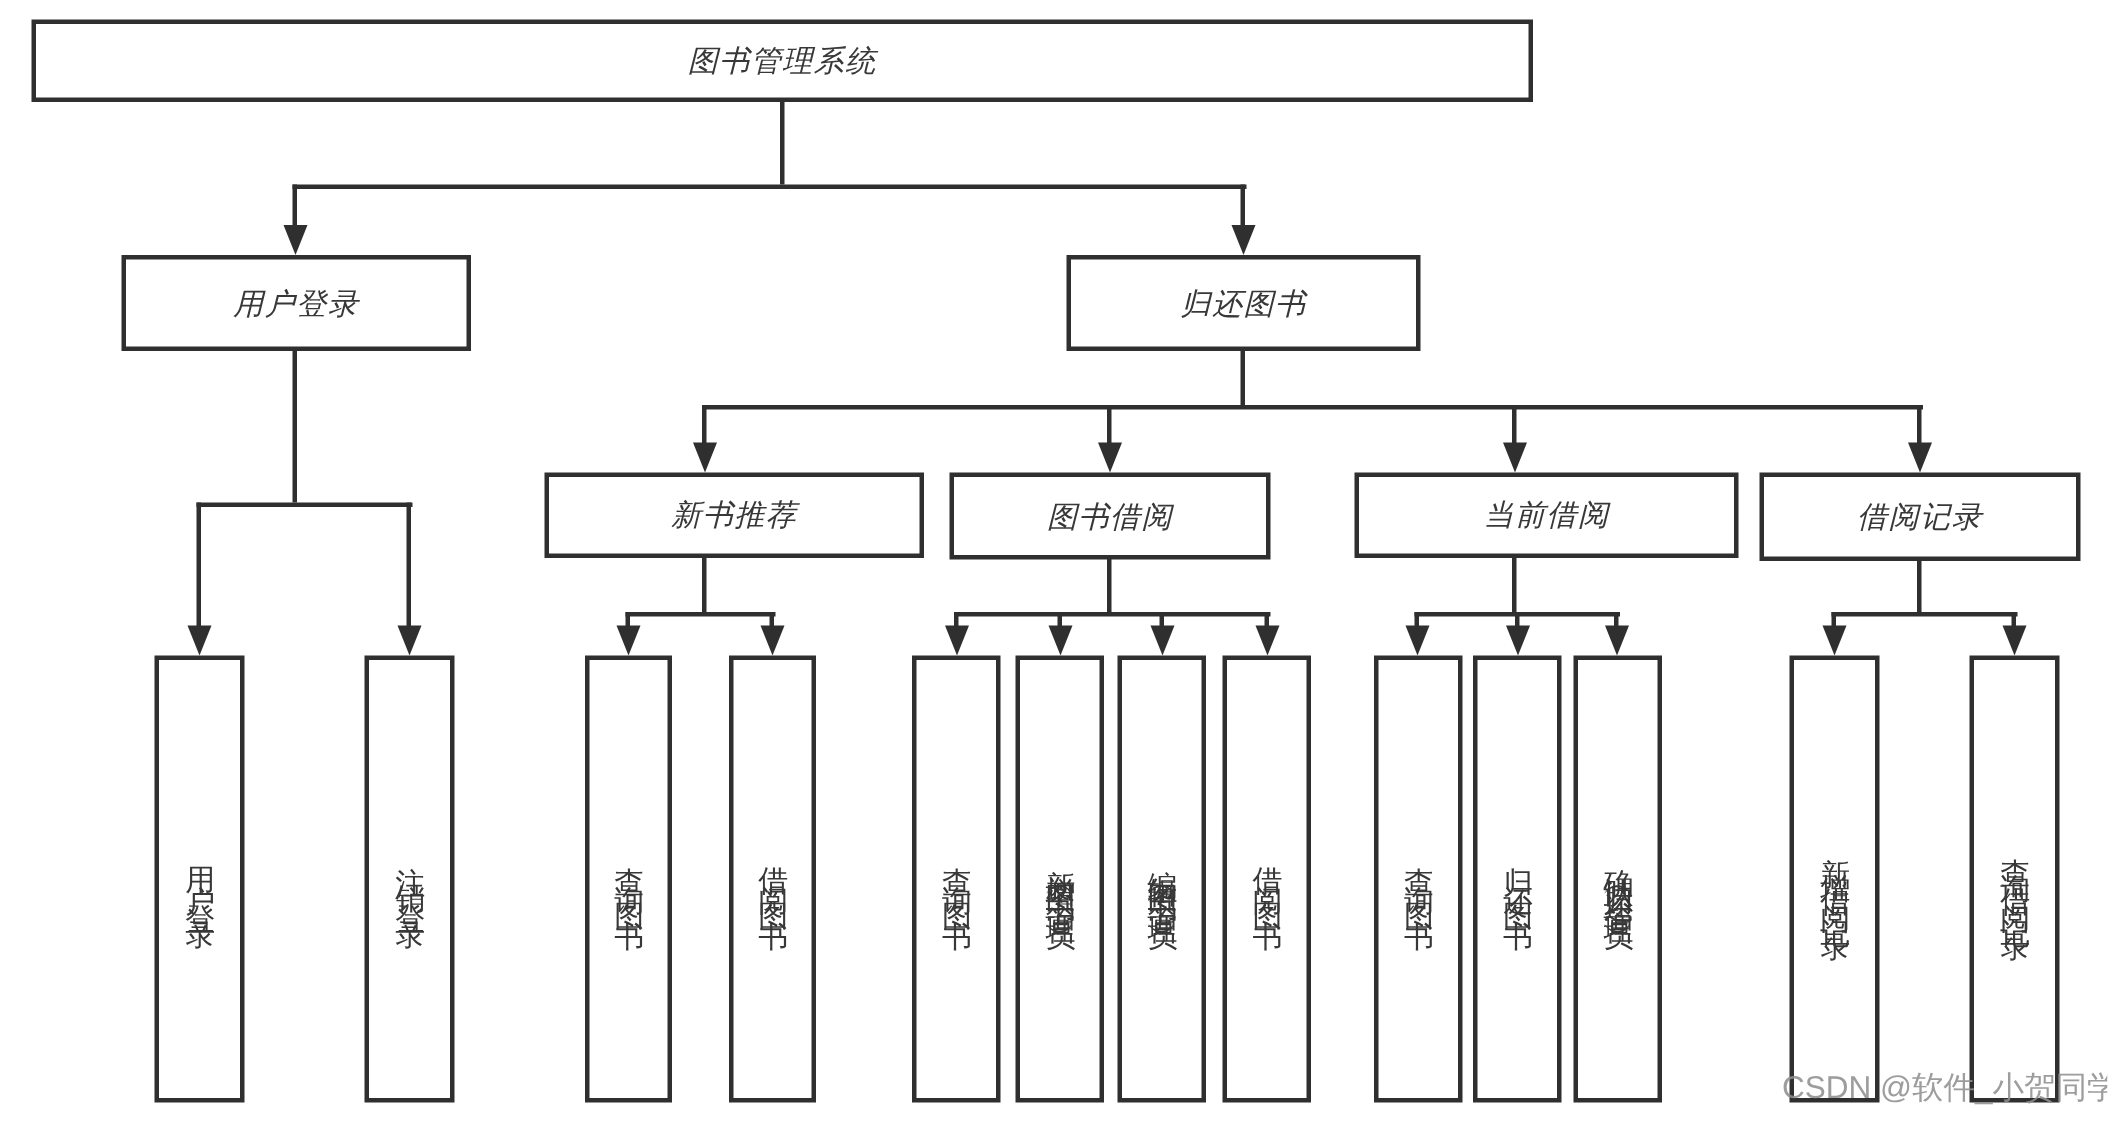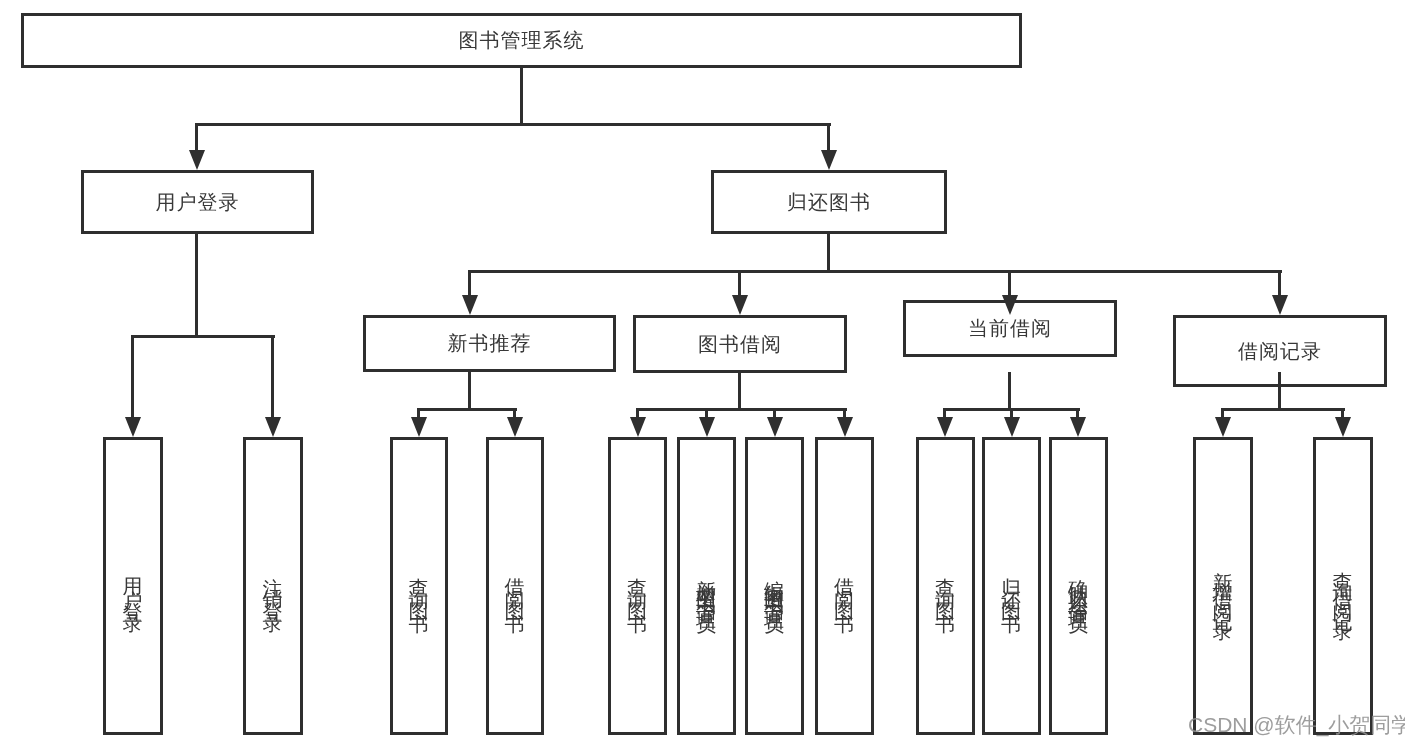--- a/index.html
+++ b/index.html
@@ -5,21 +5,21 @@
   html,body{margin:0;padding:0;background:#ffffff;}
   .canvas{
     position:relative;width:1405px;height:747px;background:#ffffff;
     font-family:"Liberation Sans","DejaVu Sans",sans-serif;overflow:hidden;
   }
   .box{
     position:absolute;border:3px solid #2f2f2f;background:#ffffff;
     display:flex;align-items:center;justify-content:center;
     color:#383838;box-sizing:border-box;
   }
-  .box.h span{font-size:20px;letter-spacing:1px;white-space:nowrap;}
+  .box.h span{font-size:20px;letter-spacing:1px;white-space:nowrap;font-style:italic;}
   .box.v span{
     writing-mode:vertical-rl;text-orientation:mixed;
     font-size:20px;line-height:1;white-space:nowrap;
   }
   .ls-a{letter-spacing:12px;}
   .ls-b{letter-spacing:10px;}
   .ls-c{letter-spacing:5px;}
   .vline,.hline{position:absolute;background:#2f2f2f;}
   .ahead{
     position:absolute;width:0;height:0;
@@ -46,24 +46,24 @@
   <div class="box h" style="left:711px;top:170px;width:236px;height:64px">
     <span>归还图书</span>
   </div>
 
   <div class="box h" style="left:363px;top:315px;width:253px;height:57px">
     <span>新书推荐</span>
   </div>
   <div class="box h" style="left:633px;top:315px;width:214px;height:58px">
     <span>图书借阅</span>
   </div>
-  <div class="box h" style="left:903px;top:300px;width:214px;height:57px">
+  <div class="box h" style="left:903px;top:315px;width:256px;height:57px">
     <span>当前借阅</span>
   </div>
-  <div class="box h" style="left:1173px;top:315px;width:214px;height:72px">
+  <div class="box h" style="left:1173px;top:315px;width:214px;height:59px">
     <span>借阅记录</span>
   </div>
 
   <div class="box v" style="left:103px;top:437px;width:60px;height:298px">
     <span class="ls-a">用户登录</span>
   </div>
   <div class="box v" style="left:243px;top:437px;width:60px;height:298px">
     <span class="ls-a">注销登录</span>
   </div>
 

